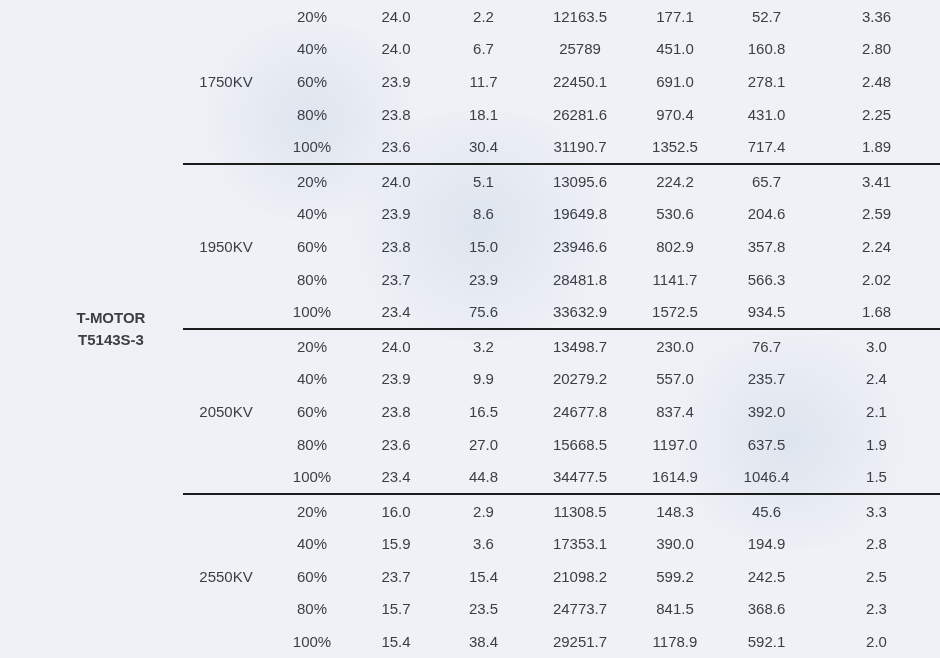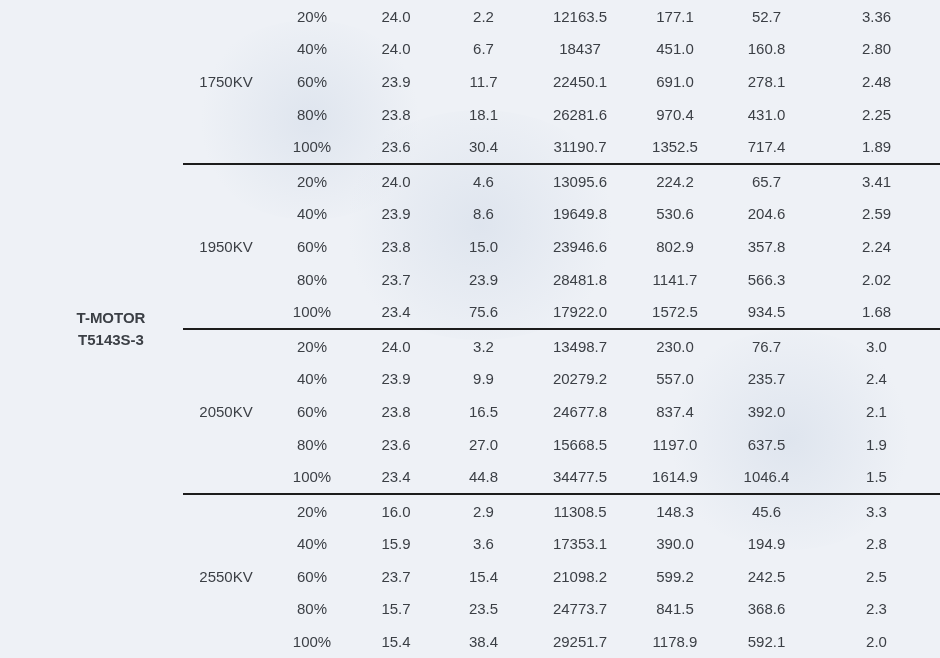--- a/index.html
+++ b/index.html
@@ -129,21 +129,21 @@
           <td class="dat blue">2.2</td>
           <td class="dat blue">12163.5</td>
           <td class="dat blue">177.1</td>
           <td class="dat blue">52.7</td>
           <td class="dat blue last">3.36</td>
         </tr>
         <tr>
           <td class="dat blue">40%</td>
           <td class="dat blue">24.0</td>
           <td class="dat blue">6.7</td>
-          <td class="dat blue">18437</td>
+          <td class="dat blue">25789</td>
           <td class="dat blue">451.0</td>
           <td class="dat blue">160.8</td>
           <td class="dat blue last">2.80</td>
         </tr>
         <tr>
           <td class="dat blue">60%</td>
           <td class="dat blue">23.9</td>
           <td class="dat blue">11.7</td>
           <td class="dat blue">22450.1</td>
           <td class="dat blue">691.0</td>
@@ -165,21 +165,21 @@
           <td class="dat blue">30.4</td>
           <td class="dat blue">31190.7</td>
           <td class="dat blue">1352.5</td>
           <td class="dat blue">717.4</td>
           <td class="dat blue last">1.89</td>
         </tr>
         <tr class=" sec-start">
           <td class="kv darkkv" rowspan="5">1950KV</td>
           <td class="dat dark">20%</td>
           <td class="dat dark">24.0</td>
-          <td class="dat dark">4.6</td>
+          <td class="dat dark">5.1</td>
           <td class="dat dark">13095.6</td>
           <td class="dat dark">224.2</td>
           <td class="dat dark">65.7</td>
           <td class="dat dark last">3.41</td>
         </tr>
         <tr>
           <td class="dat dark">40%</td>
           <td class="dat dark">23.9</td>
           <td class="dat dark">8.6</td>
           <td class="dat dark">19649.8</td>
@@ -202,21 +202,21 @@
           <td class="dat dark">23.9</td>
           <td class="dat dark">28481.8</td>
           <td class="dat dark">1141.7</td>
           <td class="dat dark">566.3</td>
           <td class="dat dark last">2.02</td>
         </tr>
         <tr>
           <td class="dat dark">100%</td>
           <td class="dat dark">23.4</td>
           <td class="dat dark">75.6</td>
-          <td class="dat dark">17922.0</td>
+          <td class="dat dark">33632.9</td>
           <td class="dat dark">1572.5</td>
           <td class="dat dark">934.5</td>
           <td class="dat dark last">1.68</td>
         </tr>
         <tr class=" sec-start">
           <td class="kv bluekv" rowspan="5">2050KV</td>
           <td class="dat blue">20%</td>
           <td class="dat blue">24.0</td>
           <td class="dat blue">3.2</td>
           <td class="dat blue">13498.7</td>

